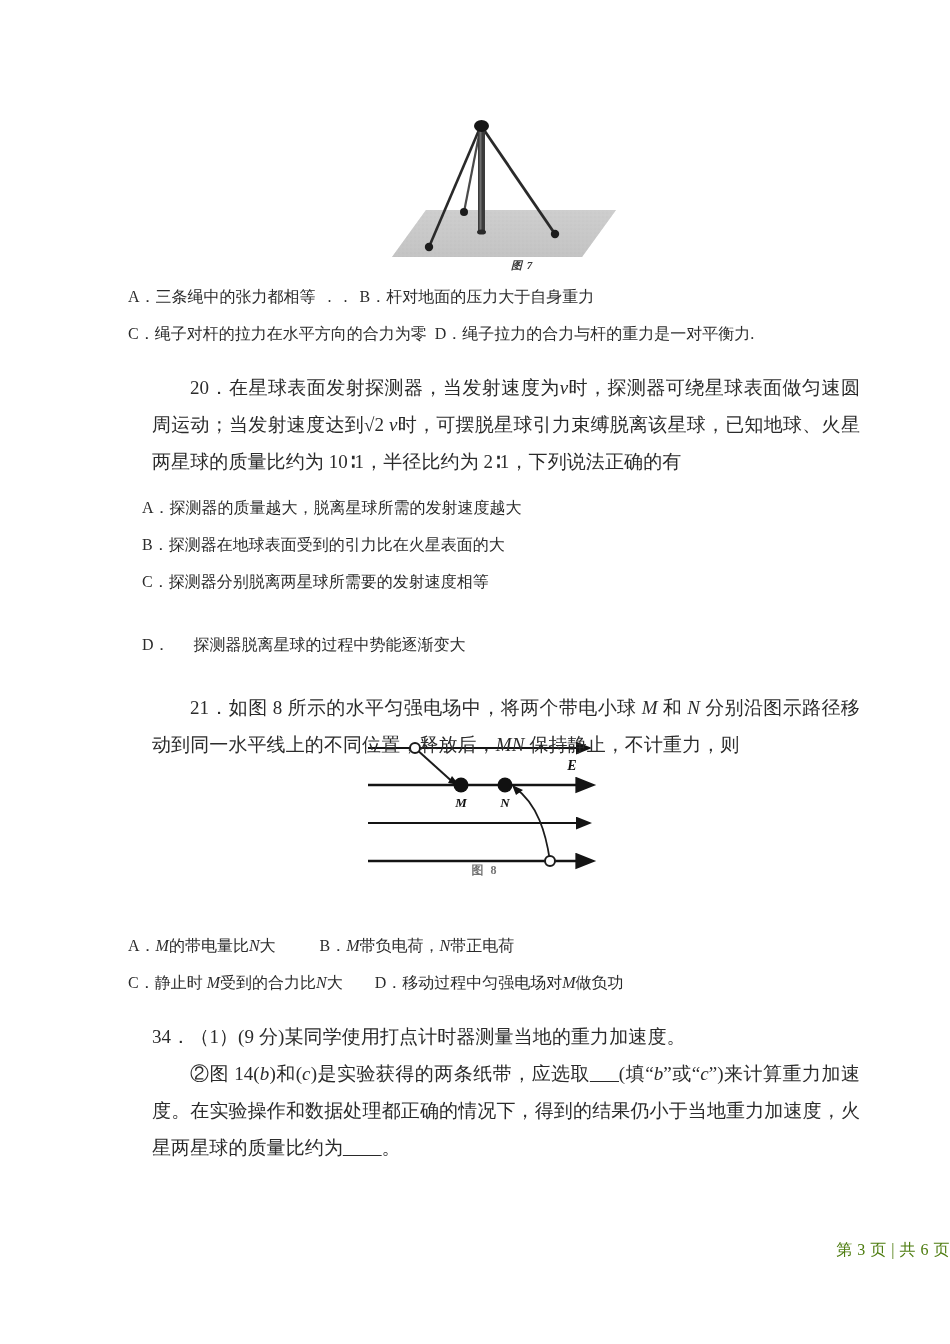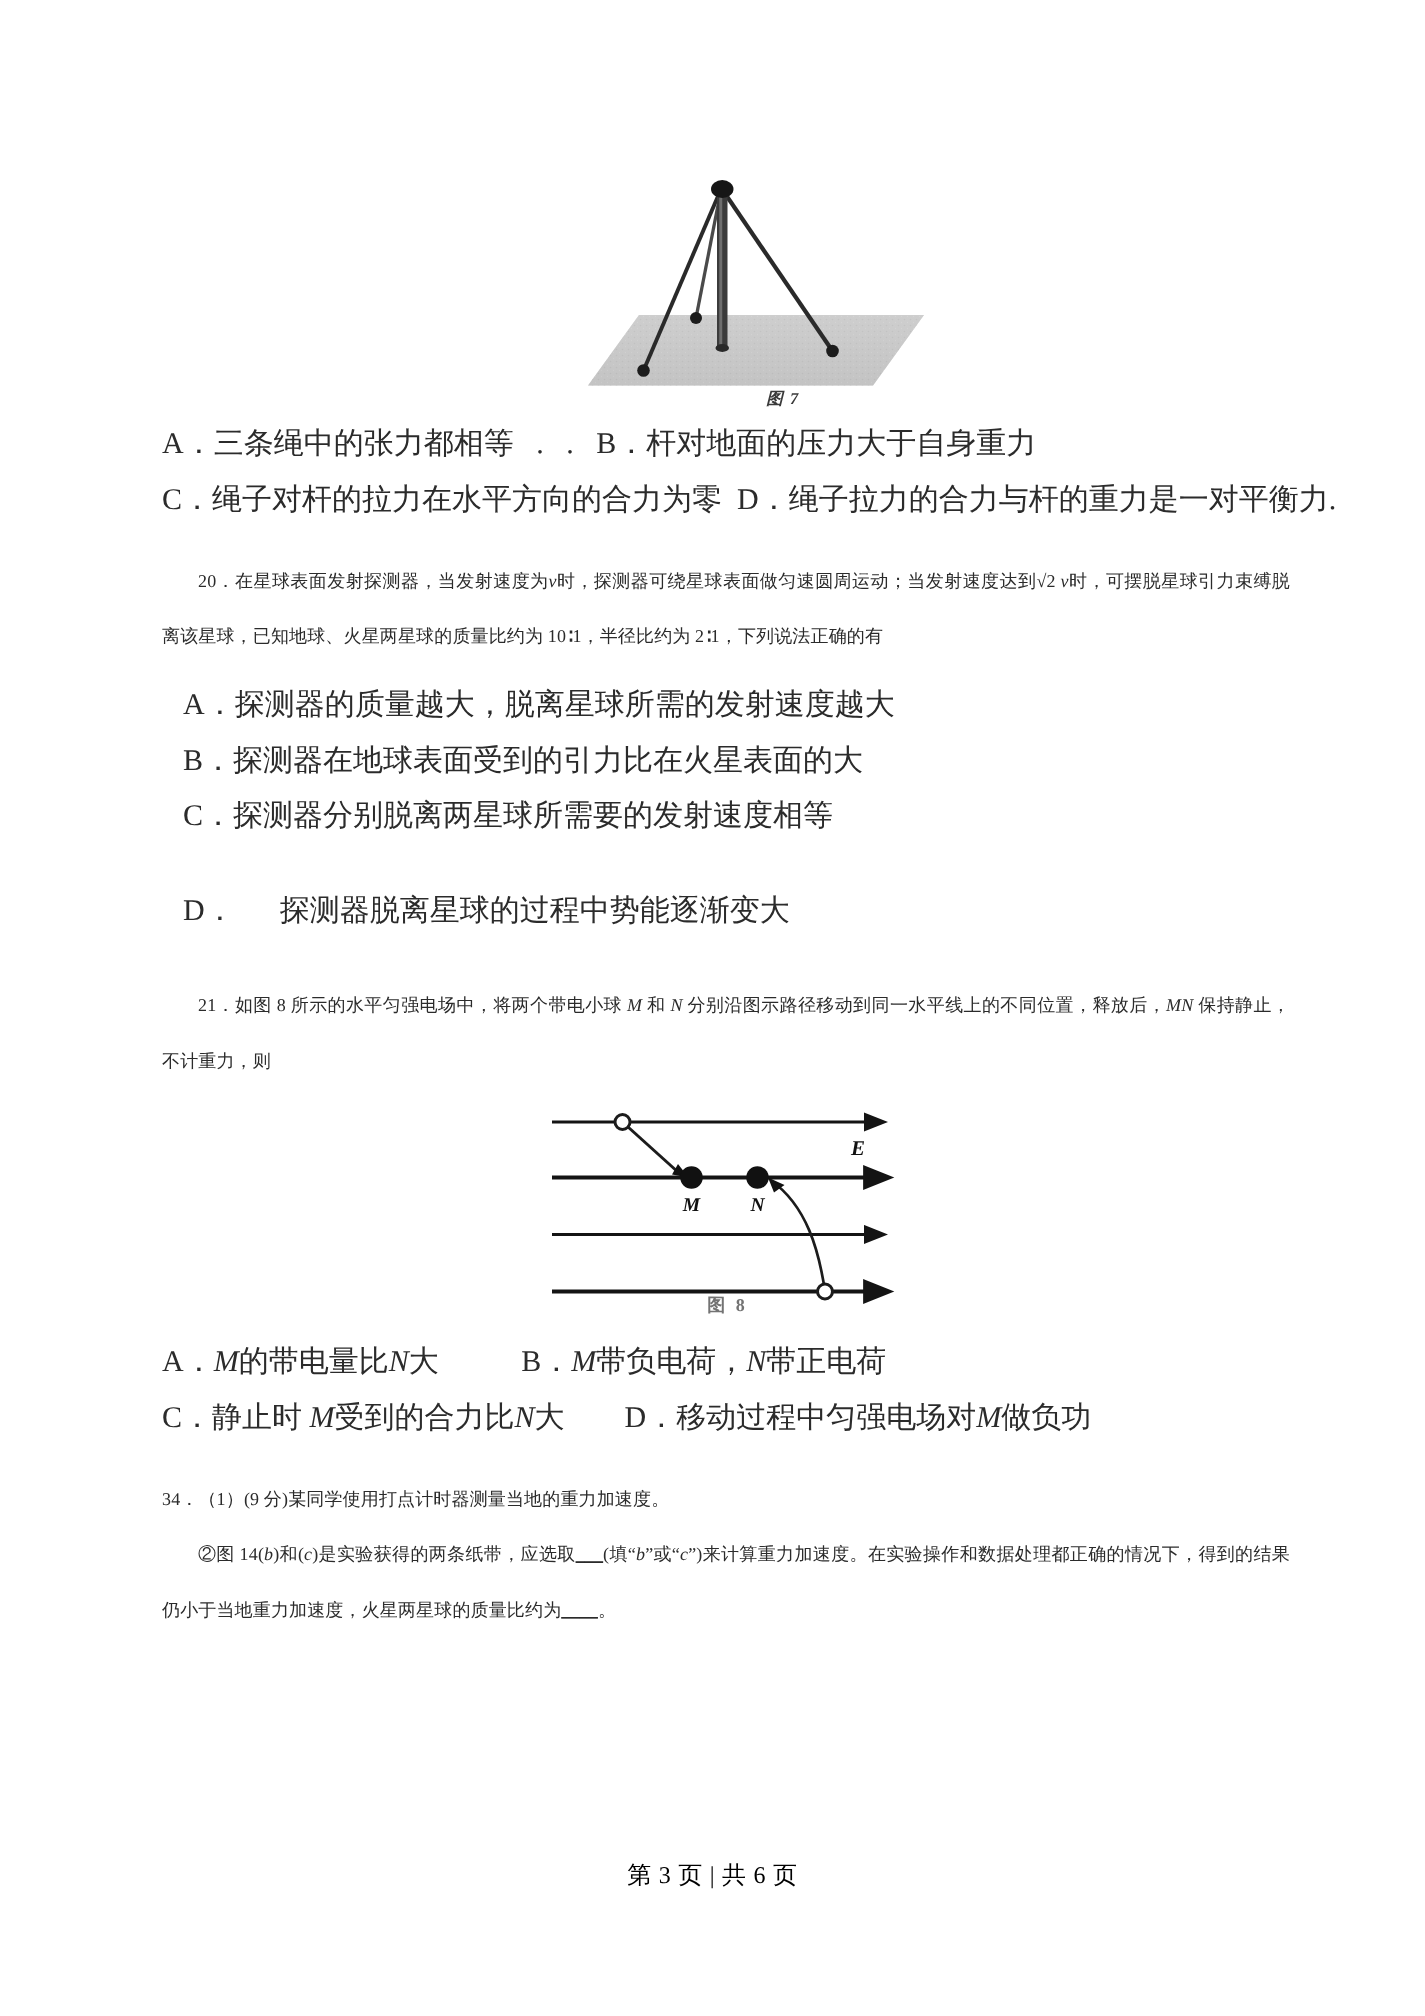--- a/index.html
+++ b/index.html
@@ -24,33 +24,35 @@
   }
   .content {
     position: absolute;
     left: 108px;
     top: 96px;
     width: 752px;
   }
 
   
   .para {
-    font-size: 12px;
+    font-size: 19px;
     line-height: 37px;
     color: #2b2b2b;
     text-align: justify;
     text-justify: inter-ideograph;
     letter-spacing: 0.1px;
+    margin-left: 44px;
   }
   .para.indent { text-indent: 2em; }
   .opt-line {
-    font-size: 20px;
+    font-size: 16px;
     line-height: 37px;
     color: #2b2b2b;
     white-space: pre;
+    margin-left: 20px;
   }
   .opt-line.ind { padding-left: 14px; }
   .it { font-style: italic; font-family: "Liberation Serif", serif; }
 
   .gap-s { height: 9px; }
   .gap-m { height: 17px; }
   .gap-l { height: 26px; }
 
   
   .fig7-wrap {
@@ -92,23 +94,23 @@
     color: #737373;
     letter-spacing: 2px;
   }
 
   
   .footer {
     position: absolute;
     left: 0;
     top: 1240px;
     width: 950px;
-    text-align: center;
+    text-align: right;
     font-size: 16px;
-    color: #000000;
+    color: #4d7c0f;
     letter-spacing: 0.5px;
   }
   .blank { text-decoration: underline; }
 </style>
 </head>
 <body>
 
 <div class="page">
 
   <div class="fig7-wrap">

